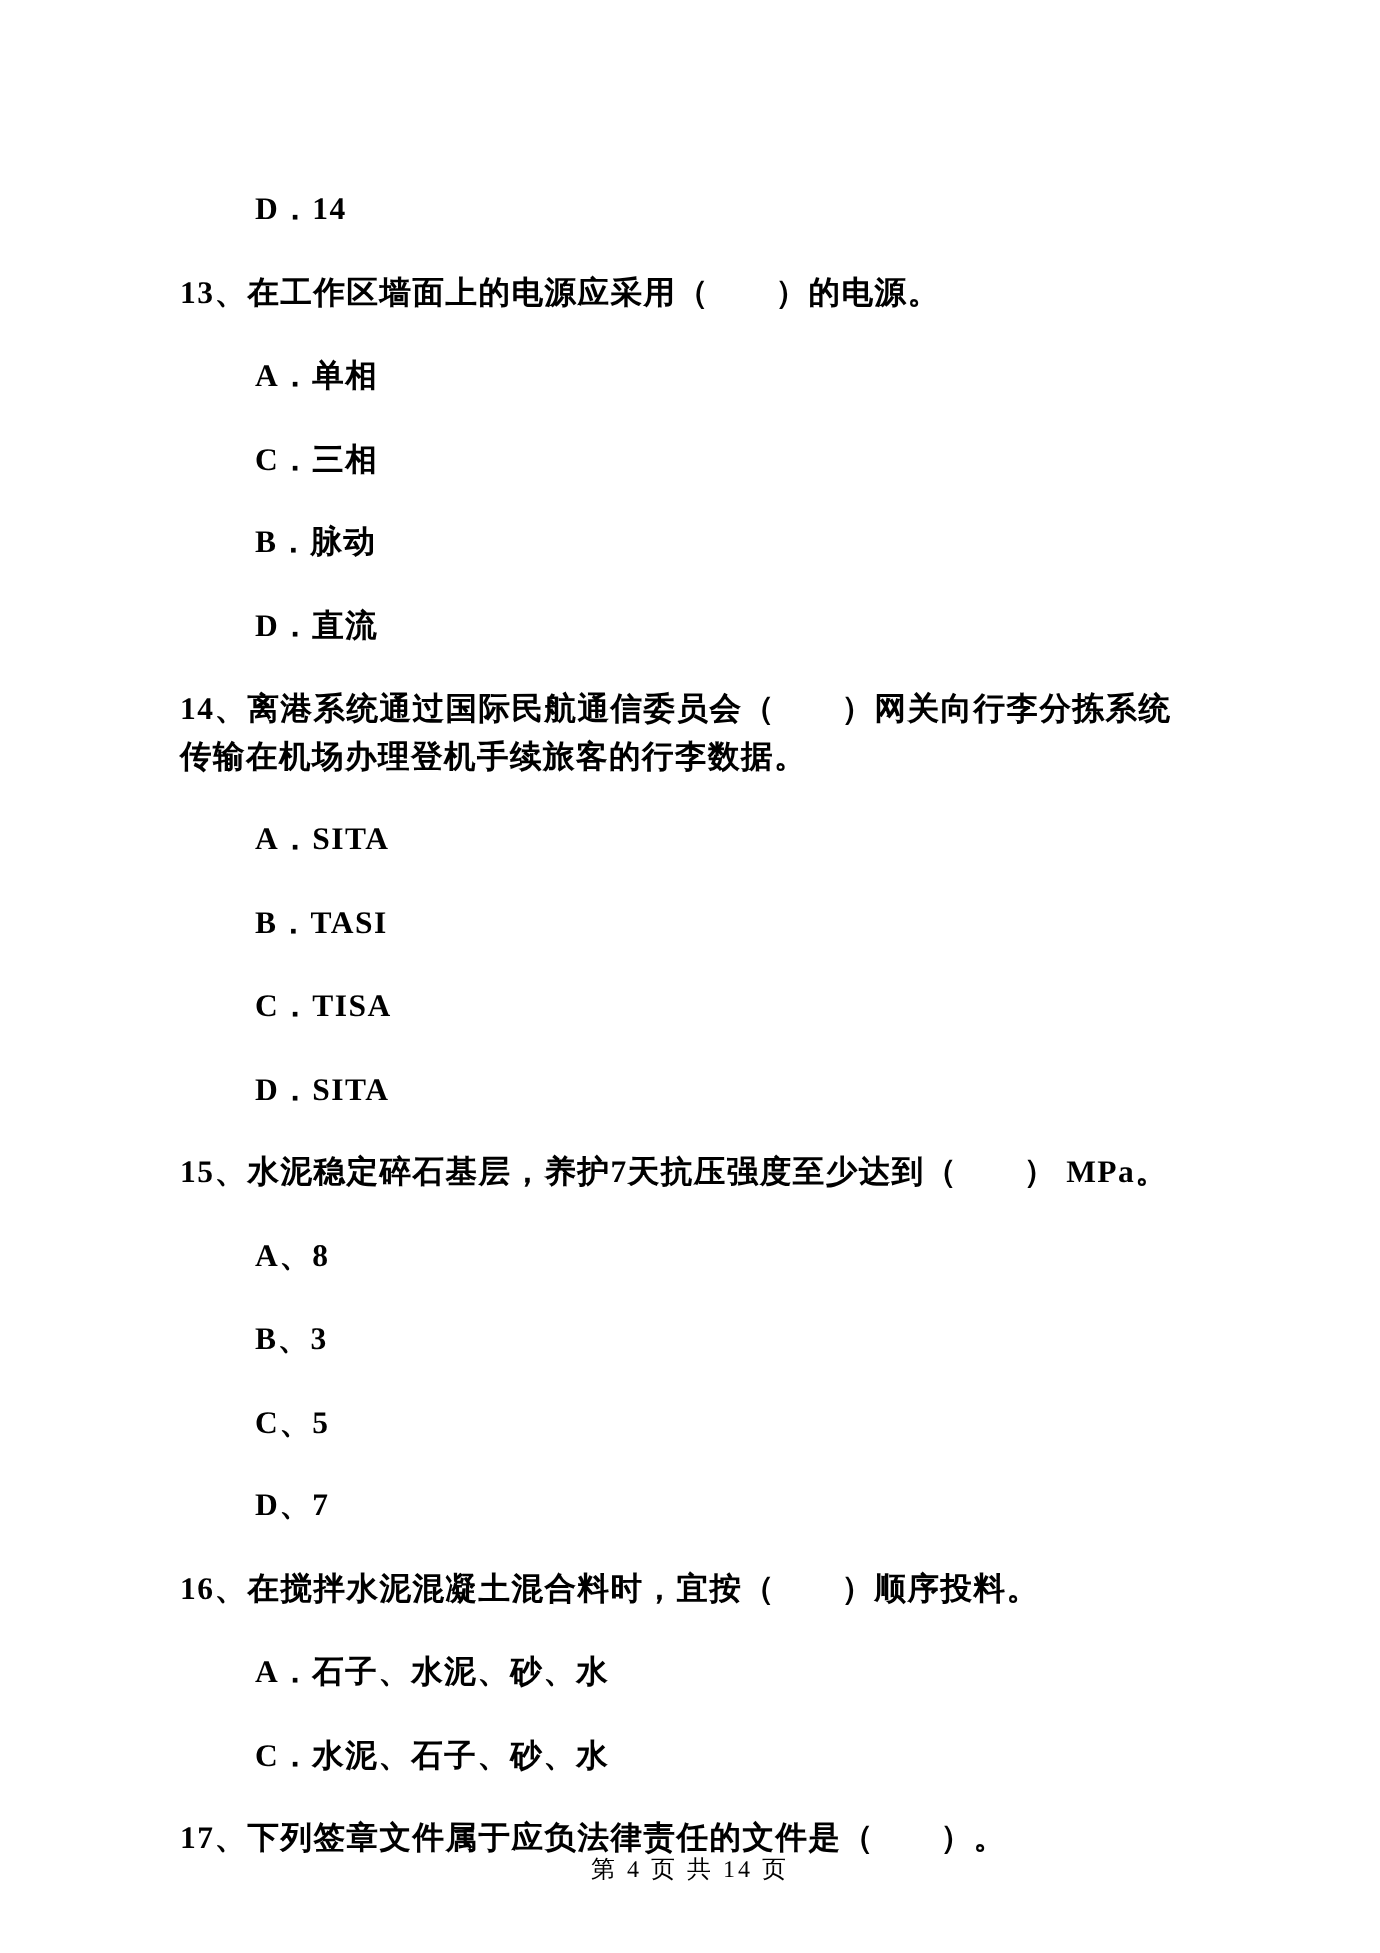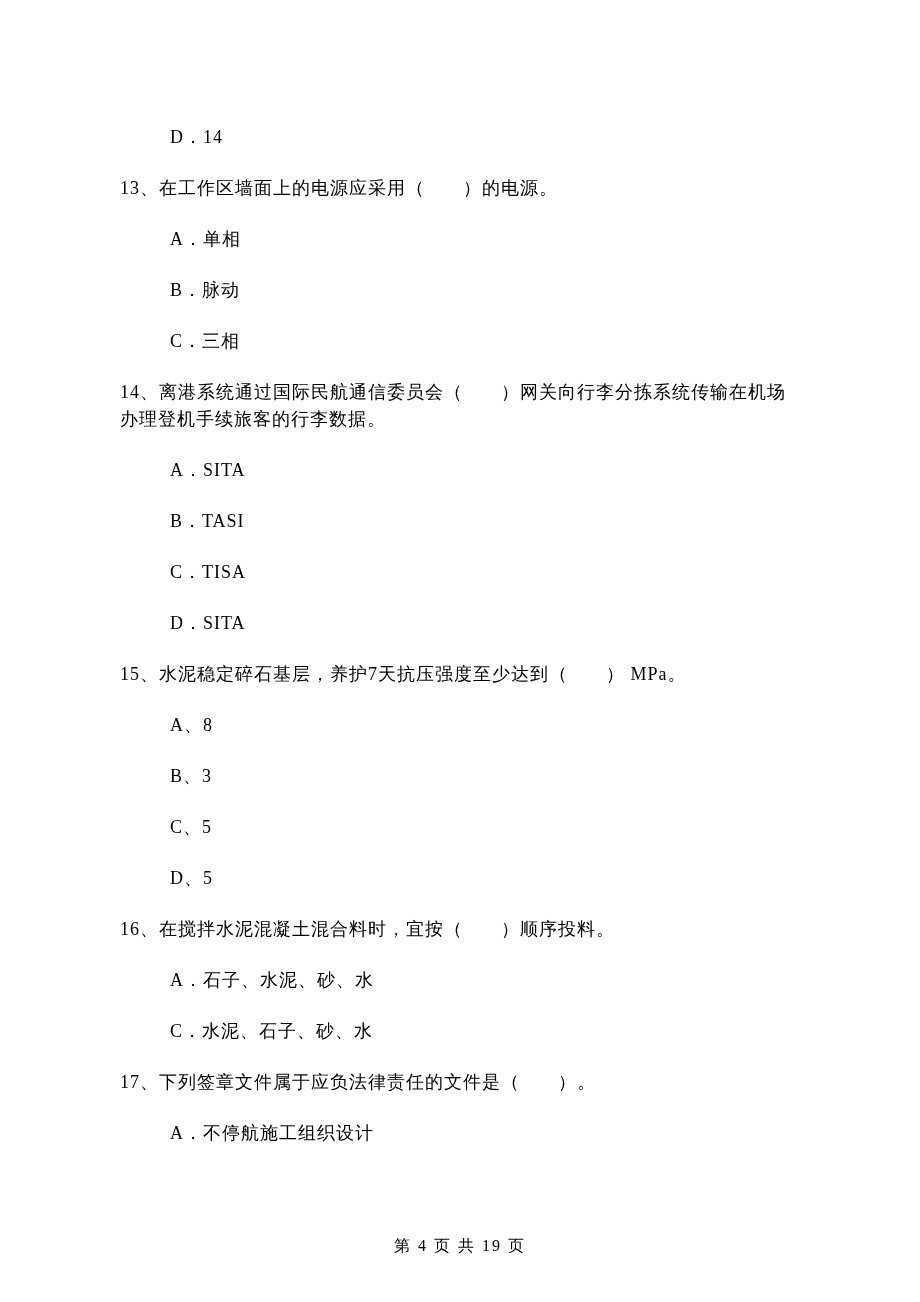--- a/index.html
+++ b/index.html
@@ -7,22 +7,23 @@
     padding: 0;
     background: #ffffff;
     font-family: "SimSun", "宋体", serif;
     width: 920px;
     height: 1302px;
     position: relative;
     color: #000000;
   }
   .page {
     padding: 100px 120px 0 120px;
-    font-size: 18px;
+    font-size: 21px;
     line-height: 1.5;
+    font-weight: bold;
   }
   .option {
     margin: 24px 0 24px 50px;
     letter-spacing: 1px;
   }
   .question {
     margin: 11px 0;
     letter-spacing: 1px;
   }
   .footer {
@@ -36,37 +37,37 @@
 </style>
 </head>
 <body>
 
 <div class="page">
 
   <div class="option">D．14</div>
 
   <div class="question">13、在工作区墙面上的电源应采用（　　）的电源。</div>
   <div class="option">A．单相</div>
+  <div class="option">C．三相</div>
   <div class="option">B．脉动</div>
-  <div class="option">C．三相</div>
+  <div class="option">D．直流</div>
 
   <div class="question">14、离港系统通过国际民航通信委员会（　　）网关向行李分拣系统传输在机场办理登机手续旅客的行李数据。</div>
   <div class="option">A．SITA</div>
   <div class="option">B．TASI</div>
   <div class="option">C．TISA</div>
   <div class="option">D．SITA</div>
 
   <div class="question">15、水泥稳定碎石基层，养护7天抗压强度至少达到（　　） MPa。</div>
   <div class="option">A、8</div>
   <div class="option">B、3</div>
   <div class="option">C、5</div>
-  <div class="option">D、5</div>
+  <div class="option">D、7</div>
 
   <div class="question">16、在搅拌水泥混凝土混合料时，宜按（　　）顺序投料。</div>
   <div class="option">A．石子、水泥、砂、水</div>
   <div class="option">C．水泥、石子、砂、水</div>
 
   <div class="question">17、下列签章文件属于应负法律责任的文件是（　　）。</div>
-  <div class="option">A．不停航施工组织设计</div>
 
 </div>
 
-<div class="footer">第 4 页 共 19 页</div>
+<div class="footer">第 4 页 共 14 页</div>
 
 </body></html>

